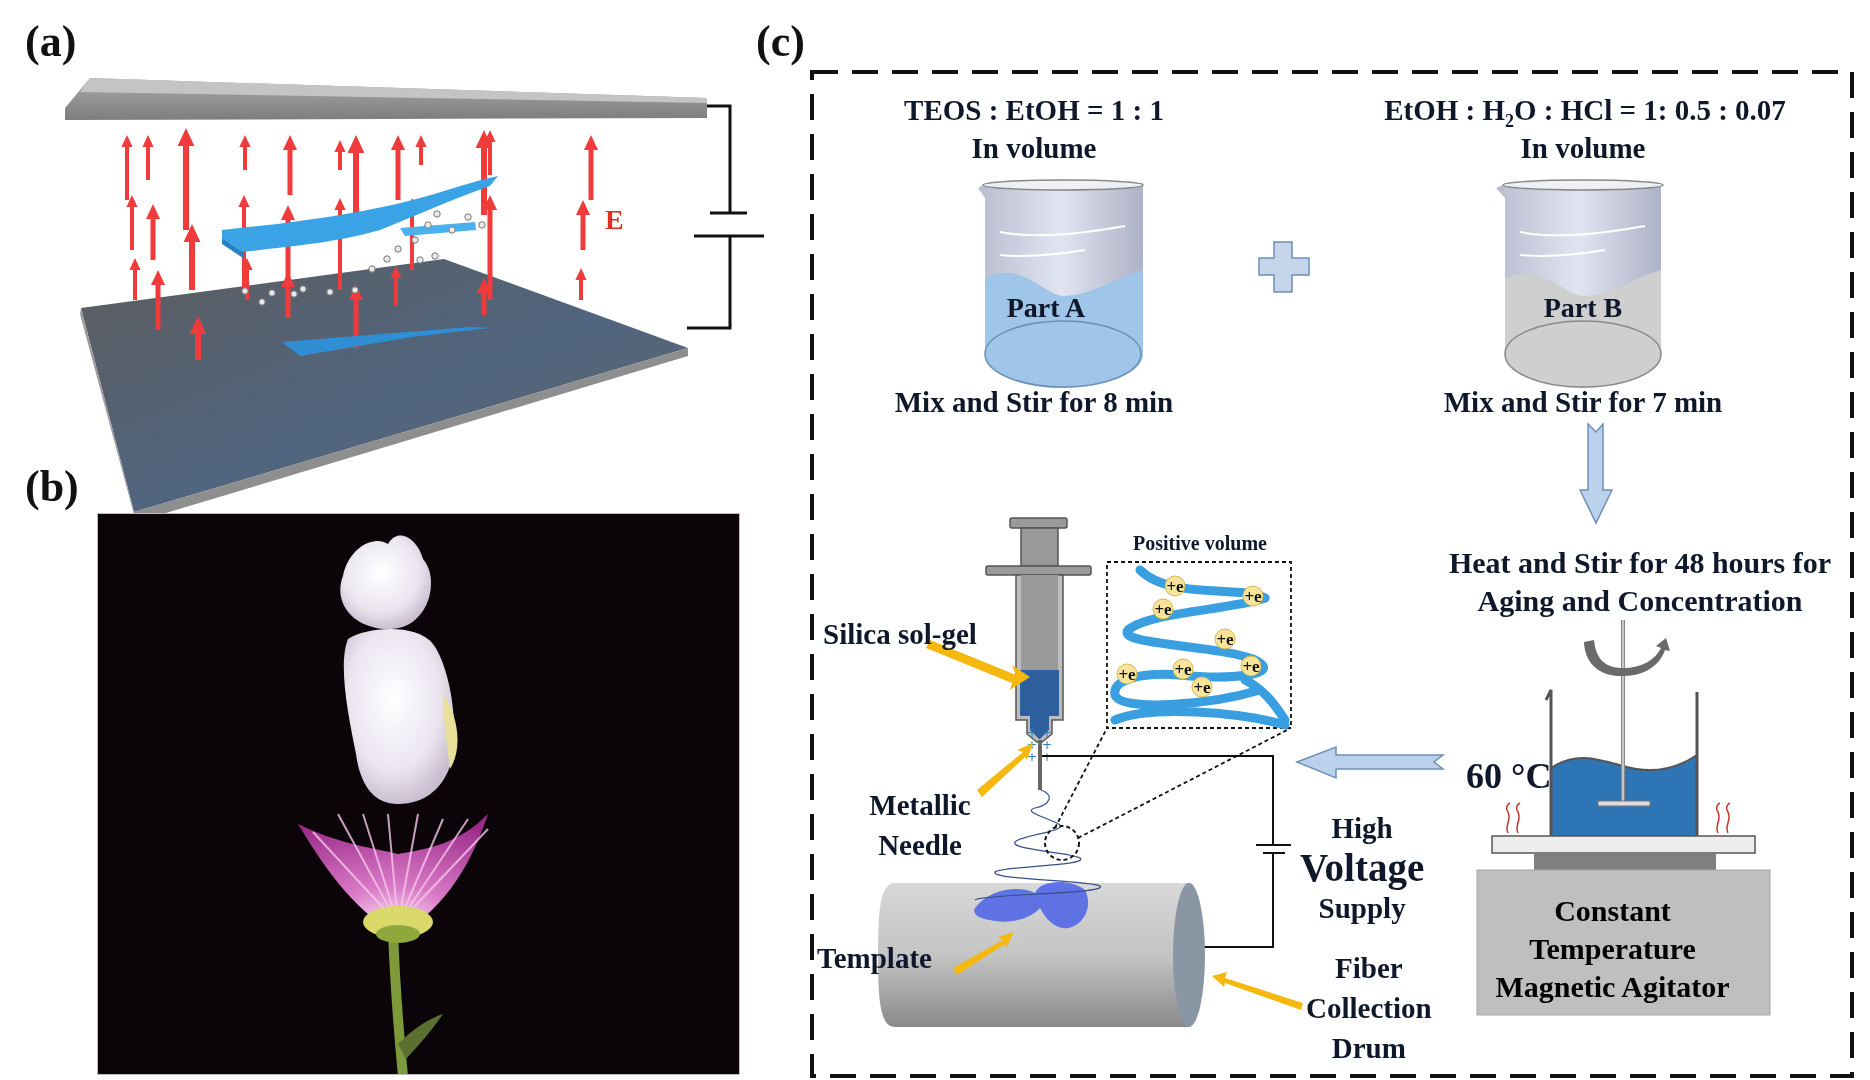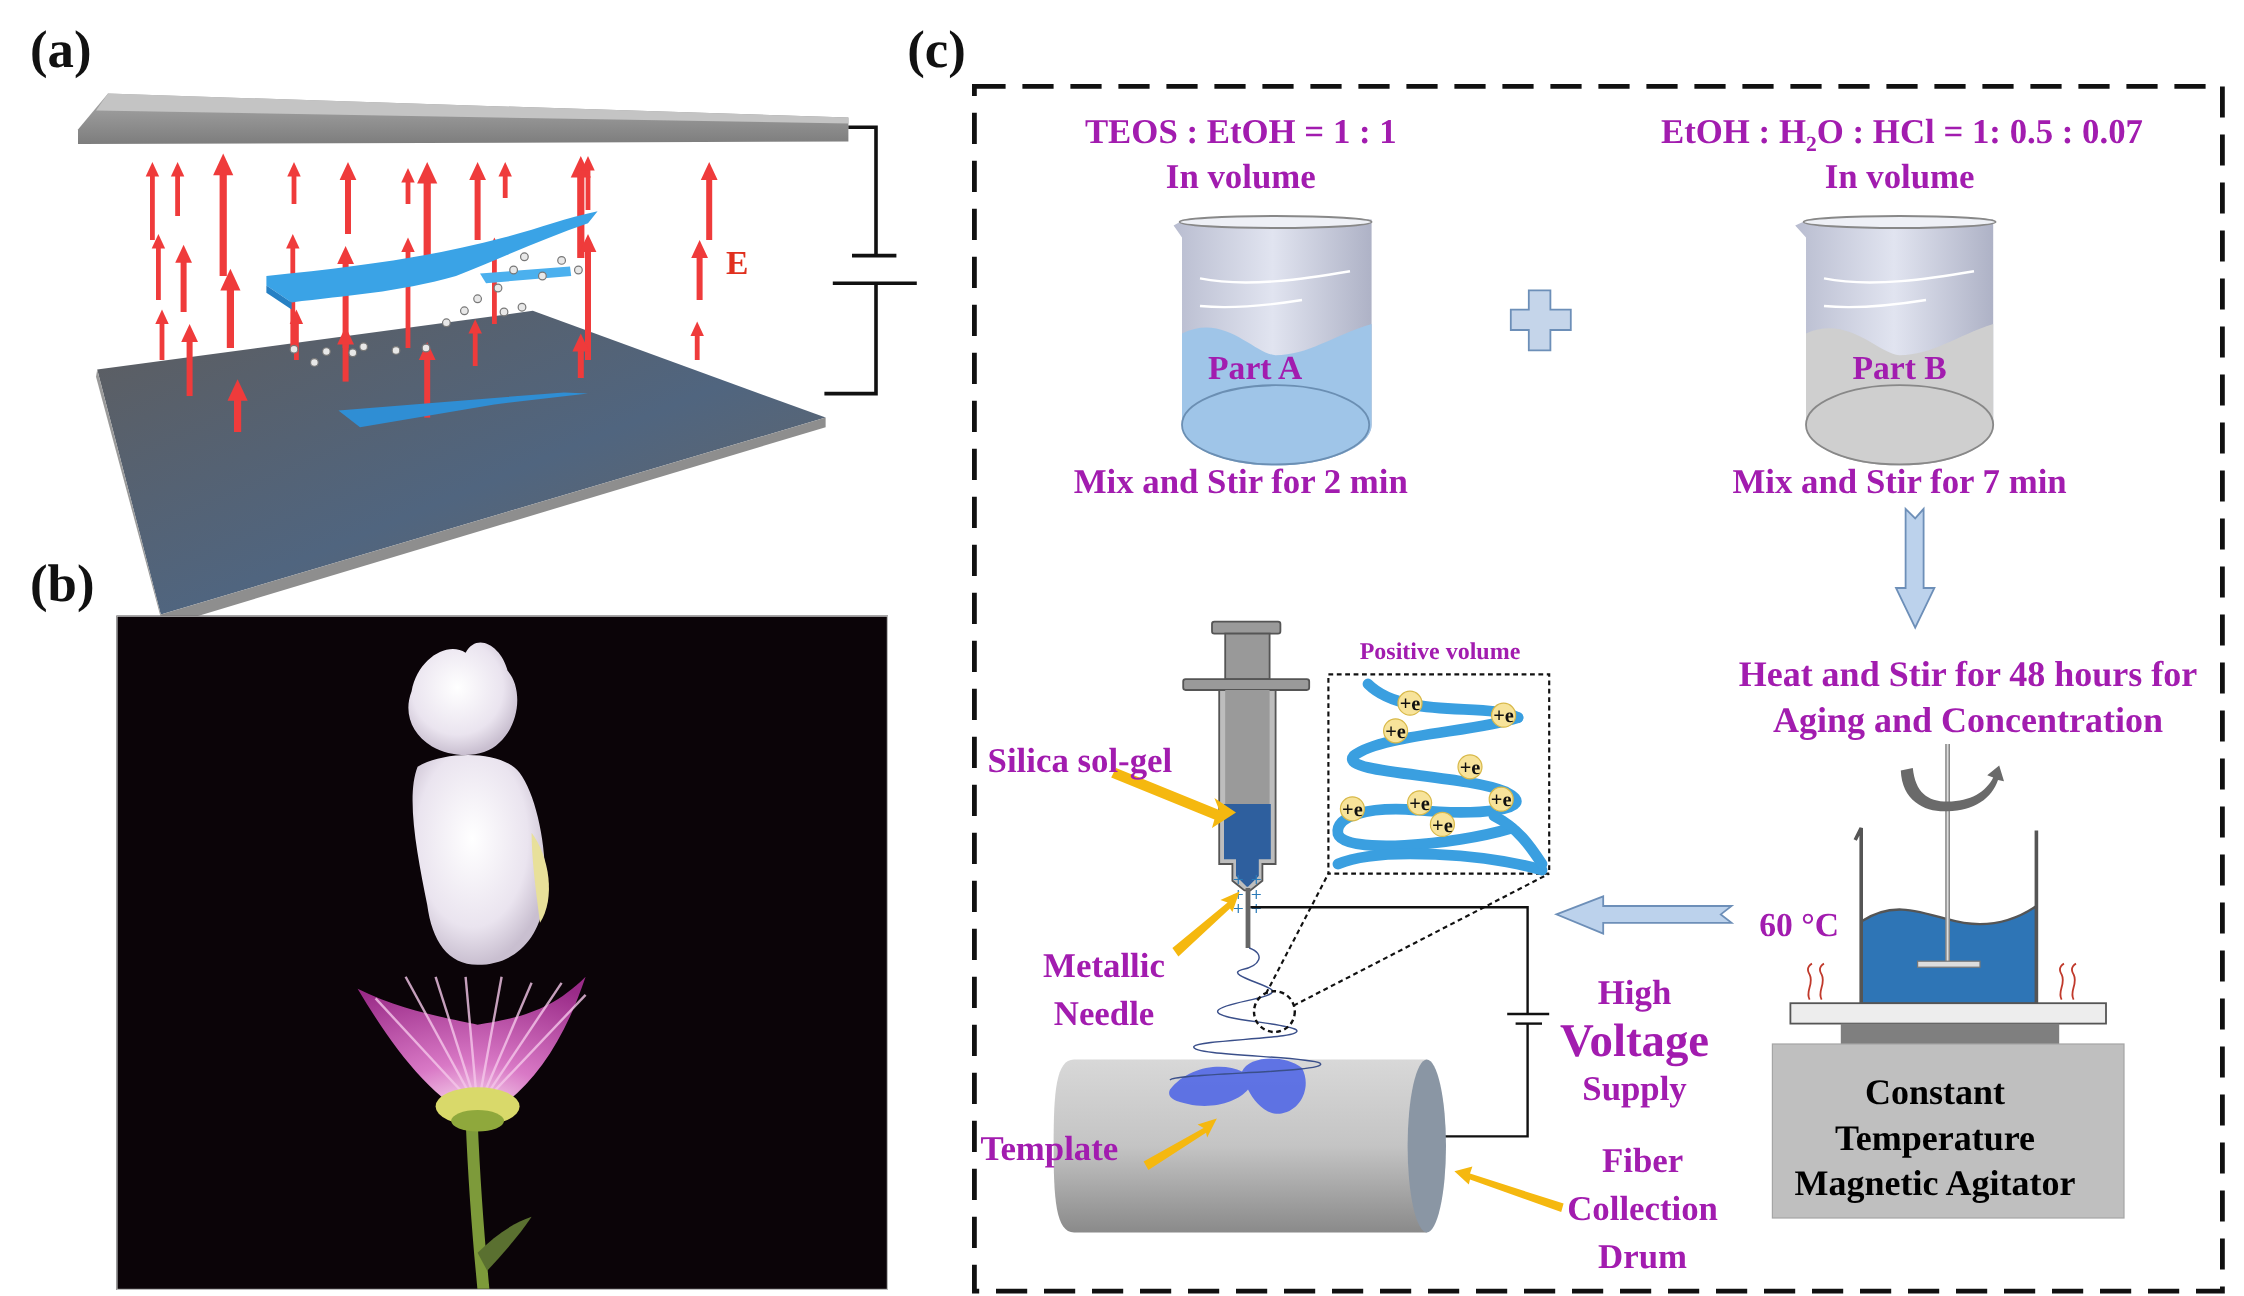--- a/index.html
+++ b/index.html
@@ -1,19 +1,19 @@
 <!DOCTYPE html>
 <html><head>
 <meta charset="utf-8">
 <style>
   html, body { margin:0; padding:0; background:#ffffff; }
   body { width:1870px; height:1080px; position:relative; overflow:hidden; font-family:"Liberation Serif","DejaVu Serif",serif; }
   .abs { position:absolute; }
   .panel-label { position:absolute; font-weight:bold; font-size:44px; color:#111; line-height:1; }
-  .txt { position:absolute; font-weight:bold; color:#a21caf; white-space:nowrap; text-align:center; line-height:1; }
+  .txt { position:absolute; font-weight:bold; color:#0f172a; white-space:nowrap; text-align:center; line-height:1; }
   .txt-left { text-align:center; }
   svg { position:absolute; left:0; top:0; }
   .photo { position:absolute; left:97px; top:513px; width:643px; height:562px; background:#0b0408; overflow:hidden; border:1px solid #bbb; box-sizing:border-box; }
   .heat-label { font-size:30px; }
   .agit-label { font-size:30px; line-height:38px; }
 </style>
 </head>
 <body>
 
 <div class="panel-label" style="left:25px; top:20px;">(a)</div>
@@ -427,30 +427,30 @@
     <path d="M930,640 L1016,675 L1012,665 L1030,677 L1010,690 L1012,683 L926,648 Z"></path>
     <path d="M977,790 L1023,752 L1017,750 L1033,743 L1027,760 L1025,757 L982,797 Z"></path>
     <path d="M953,968 L1003,940 L998,937 L1014,932 L1006,948 L1005,944 L957,975 Z"></path>
     <path d="M1303,1003 L1225,978 L1227,972 L1212,976 L1224,987 L1225,983 L1301,1010 Z"></path>
   </g>
 </svg>
 
 <div class="txt" style="left:894px; top:96px; width:280px; font-size:29px;">TEOS : EtOH = 1 : 1</div>
 <div class="txt" style="left:894px; top:134px; width:280px; font-size:29px;">In volume</div>
 <div class="txt" style="left:976px; top:294px; width:140px; font-size:28px;">Part A</div>
-<div class="txt" style="left:854px; top:388px; width:360px; font-size:29px;">Mix and Stir for 2 min</div>
+<div class="txt" style="left:854px; top:388px; width:360px; font-size:29px;">Mix and Stir for 8 min</div>
 
 <div class="txt" style="left:1370px; top:96px; width:430px; font-size:29px;"><span>EtOH : H</span><sub style="font-size:18px;">2</sub><span>O : HCl = 1: 0.5 : 0.07</span></div>
 <div class="txt" style="left:1443px; top:134px; width:280px; font-size:29px;">In volume</div>
 <div class="txt" style="left:1513px; top:294px; width:140px; font-size:28px;">Part B</div>
 <div class="txt" style="left:1403px; top:388px; width:360px; font-size:29px;">Mix and Stir for 7 min</div>
 
 <div class="txt heat-label" style="left:1430px; top:548px; width:420px;">Heat and Stir for 48 hours for</div>
 <div class="txt heat-label" style="left:1430px; top:586px; width:420px;">Aging and Concentration</div>
-<div class="txt txt-left" style="left:1466px; top:758px; font-size:28px;">60 °C</div>
+<div class="txt txt-left" style="left:1466px; top:758px; font-size:36px;">60 °C</div>
 <div class="abs" style="left:1477px; top:892px; width:271px; text-align:center;">
   <div class="agit-label" style="font-weight:bold;">Constant</div>
   <div class="agit-label" style="font-weight:bold;">Temperature</div>
   <div class="agit-label" style="font-weight:bold;">Magnetic Agitator</div>
 </div>
 
 <div class="txt" style="left:1100px; top:533px; width:200px; font-size:20px;">Positive volume</div>
 <div class="txt txt-left" style="left:823px; top:620px; font-size:29px;">Silica sol-gel</div>
 <div class="abs" style="left:850px; top:785px; width:140px; text-align:center;">
   <div class="txt" style="position:static; font-size:29px; line-height:40px;">Metallic</div>

